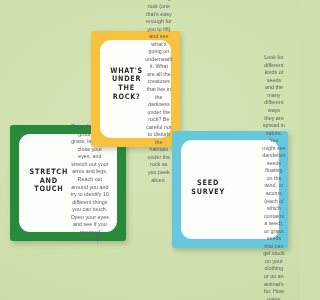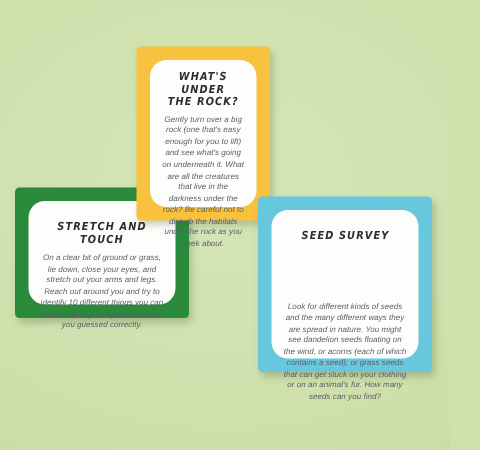--- a/index.html
+++ b/index.html
@@ -30,23 +30,22 @@
     padding:9px;
     box-shadow:2px 3px 5px rgba(70,90,50,0.28);
   }
   .card-inner {
     width:100%;
     height:100%;
     background:#fdfdfb;
     border-radius:11px;
     padding:7px 8px 17px 8px;
     display:flex;
-    flex-direction:column;
+    flex-direction:row;
     align-items:center;
-    font-style:italic;
   }
   .card-title {
     font-family:"DejaVu Sans", sans-serif;
     font-weight:bold;
     font-size:7.4px;
     line-height:8.6px;
     letter-spacing:0.85px;
     color:#2c2c2c;
     text-align:center;
     text-transform:uppercase;
@@ -68,21 +67,21 @@
   #card-rock {
     left:91px;  top:31px;
     width:89px; height:116px;
     background:#f8c23f;
     z-index:3;
   }
   #card-rock .card-body { margin-top:4px; }
 
   #card-stretch {
     left:10px;  top:125px;
-    width:116px; height:87px;
+    width:116px; height:116px;
     background:#2a8a3c;
     z-index:2;
   }
   #card-stretch .card-inner { padding-top:13px; }
 
   #card-seed {
     left:172px; top:131px;
     width:116px; height:117px;
     background:#67c8dd;
     z-index:4;

